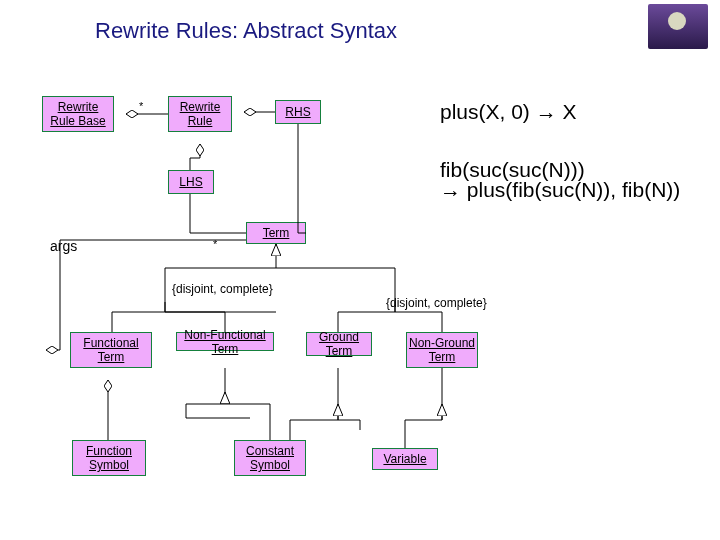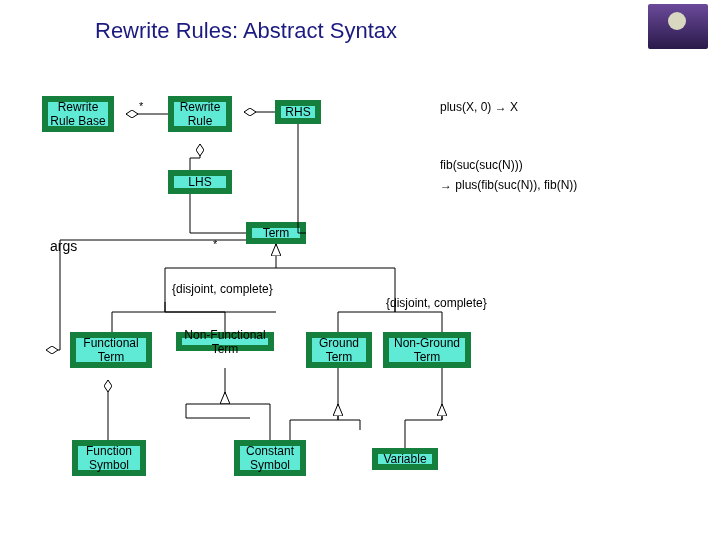--- a/index.html
+++ b/index.html
@@ -31,34 +31,35 @@
   .logo::after {
     content: "";
     position: absolute;
     top: 8px; left: 20px;
     width: 18px; height: 18px;
     background: #d8d8c0;
     border-radius: 50%;
   }
   .box {
     position: absolute;
-    border: 6px solid #15803d;
-    background: #5eead4;
+    border: 1px solid #15803d;
+    background: #f0abfc;
     text-align: center;
     display: flex;
     align-items: center;
     justify-content: center;
     font-size: 12px;
     box-sizing: border-box;
     padding: 2px 4px;
+    text-decoration: underline;
   }
   .example {
     position: absolute;
     font-family: "Comic Sans MS", cursive, sans-serif;
-    font-size: 12px;
+    font-size: 21px;
     color: #000;
   }
   .mult {
     position: absolute;
     font-size: 11px;
   }
   .label {
     position: absolute;
     font-size: 14px;
   }
@@ -79,42 +80,42 @@
 <body>
 
 <div class="title">Rewrite Rules: Abstract Syntax</div>
 <div class="logo"></div>
 
 <div class="box" style="left:42px; top:96px; width:72px; height:36px; white-space:pre;">Rewrite
 Rule Base</div>
 <div class="box" style="left:168px; top:96px; width:64px; height:36px; white-space:pre;">Rewrite
 Rule</div>
 <div class="box" style="left:275px; top:100px; width:46px; height:24px;">RHS</div>
-<div class="box" style="left:168px; top:170px; width:64px; height:24px;">LHS</div>
+<div class="box" style="left:168px; top:170px; width:46px; height:24px;">LHS</div>
 
 <div class="mult" style="left:139px; top:100px;">*</div>
 
 <div class="example" style="left:440px; top:100px;">plus(X, 0) → X</div>
 <div class="example" style="left:440px; top:158px;">fib(suc(suc(N)))</div>
 <div class="example" style="left:440px; top:178px;">→ plus(fib(suc(N)), fib(N))</div>
 
 <div class="box" style="left:246px; top:222px; width:60px; height:22px;">Term</div>
 <div class="label" style="left:50px; top:238px;">args</div>
 <div class="mult" style="left:213px; top:238px;">*</div>
 
 <div class="constraint" style="left:126px; top:282px;">{disjoint, complete}</div>
 <div class="constraint" style="left:340px; top:296px;">{disjoint, complete}</div>
 
 <div class="box" style="left:70px; top:332px; width:82px; height:36px; white-space:pre;">Functional
 Term</div>
 <div class="box" style="left:176px; top:332px; width:98px; height:19px; white-space:pre;">Non-Functional
 Term</div>
-<div class="box" style="left:306px; top:332px; width:66px; height:36px; white-space:pre;">Ground
+<div class="box" style="left:306px; top:332px; width:66px; height:24px; white-space:pre;">Ground
 Term</div>
-<div class="box" style="left:383px; top:332px; width:88px; height:36px; white-space:pre;">Non-Ground
+<div class="box" style="left:406px; top:332px; width:72px; height:36px; white-space:pre;">Non-Ground
 Term</div>
 
 <div class="box" style="left:72px; top:440px; width:74px; height:36px; white-space:pre;">Function
 Symbol</div>
 <div class="box" style="left:234px; top:440px; width:72px; height:36px; white-space:pre;">Constant
 Symbol</div>
 <div class="box" style="left:372px; top:448px; width:66px; height:22px;">Variable</div>
 
 <svg>
   <defs>

